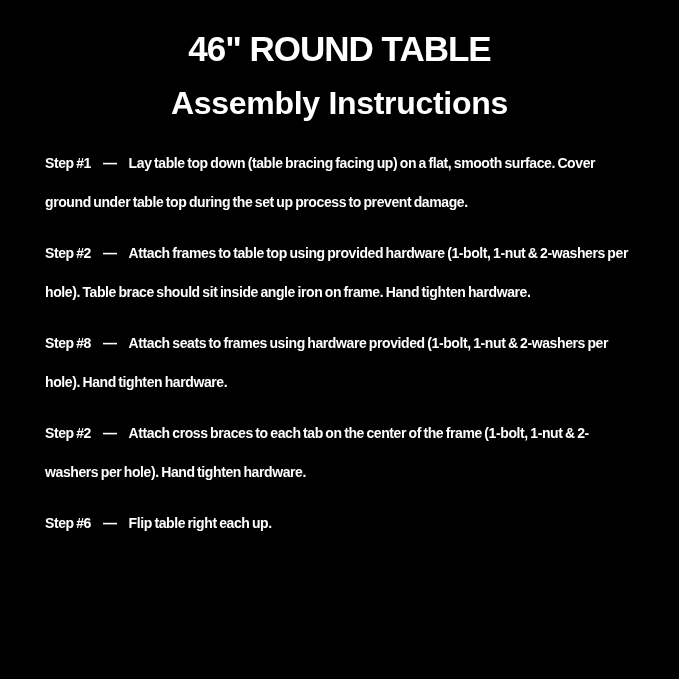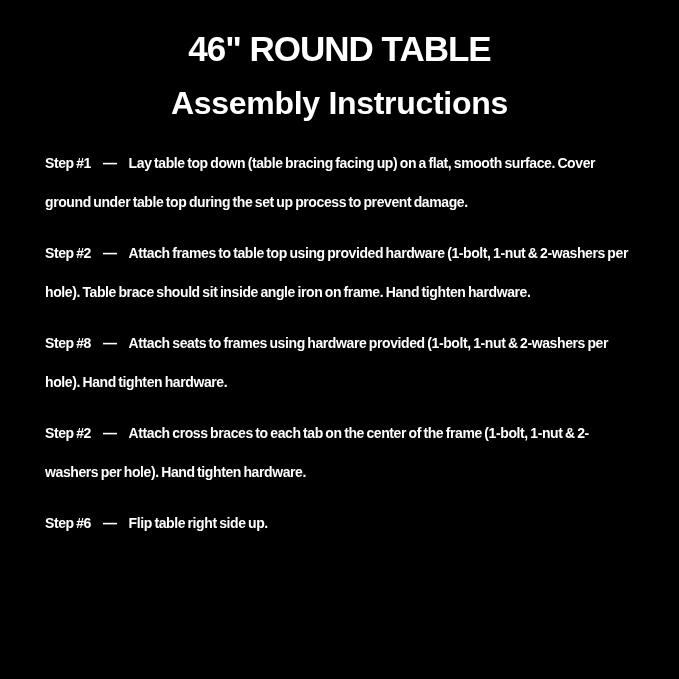--- a/index.html
+++ b/index.html
@@ -59,16 +59,16 @@
 
   <div class="steps">
     <p class="step"><span>Step #1</span><span class="dash">—</span><span>Lay table top down (table bracing facing up) on a flat, smooth surface. Cover ground under table top during the set up process to prevent damage.</span></p>
 
     <p class="step"><span>Step #2</span><span class="dash">—</span><span>Attach frames to table top using provided hardware (1-bolt, 1-nut &amp; 2-washers per hole). Table brace should sit inside angle iron on frame. Hand tighten hardware.</span></p>
 
     <p class="step"><span>Step #8</span><span class="dash">—</span><span>Attach seats to frames using hardware provided (1-bolt, 1-nut &amp; 2-washers per hole). Hand tighten hardware.</span></p>
 
     <p class="step"><span>Step #2</span><span class="dash">—</span><span>Attach cross braces to each tab on the center of the frame (1-bolt, 1-nut &amp; 2-washers per hole). Hand tighten hardware.</span></p>
 
-    <p class="step"><span>Step #6</span><span class="dash">—</span><span>Flip table right side up.</span></p>
+    <p class="step"><span>Step #6</span><span class="dash">—</span><span>Flip table right each up.</span></p>
 
   </div>
 </div>
 
 </body></html>

